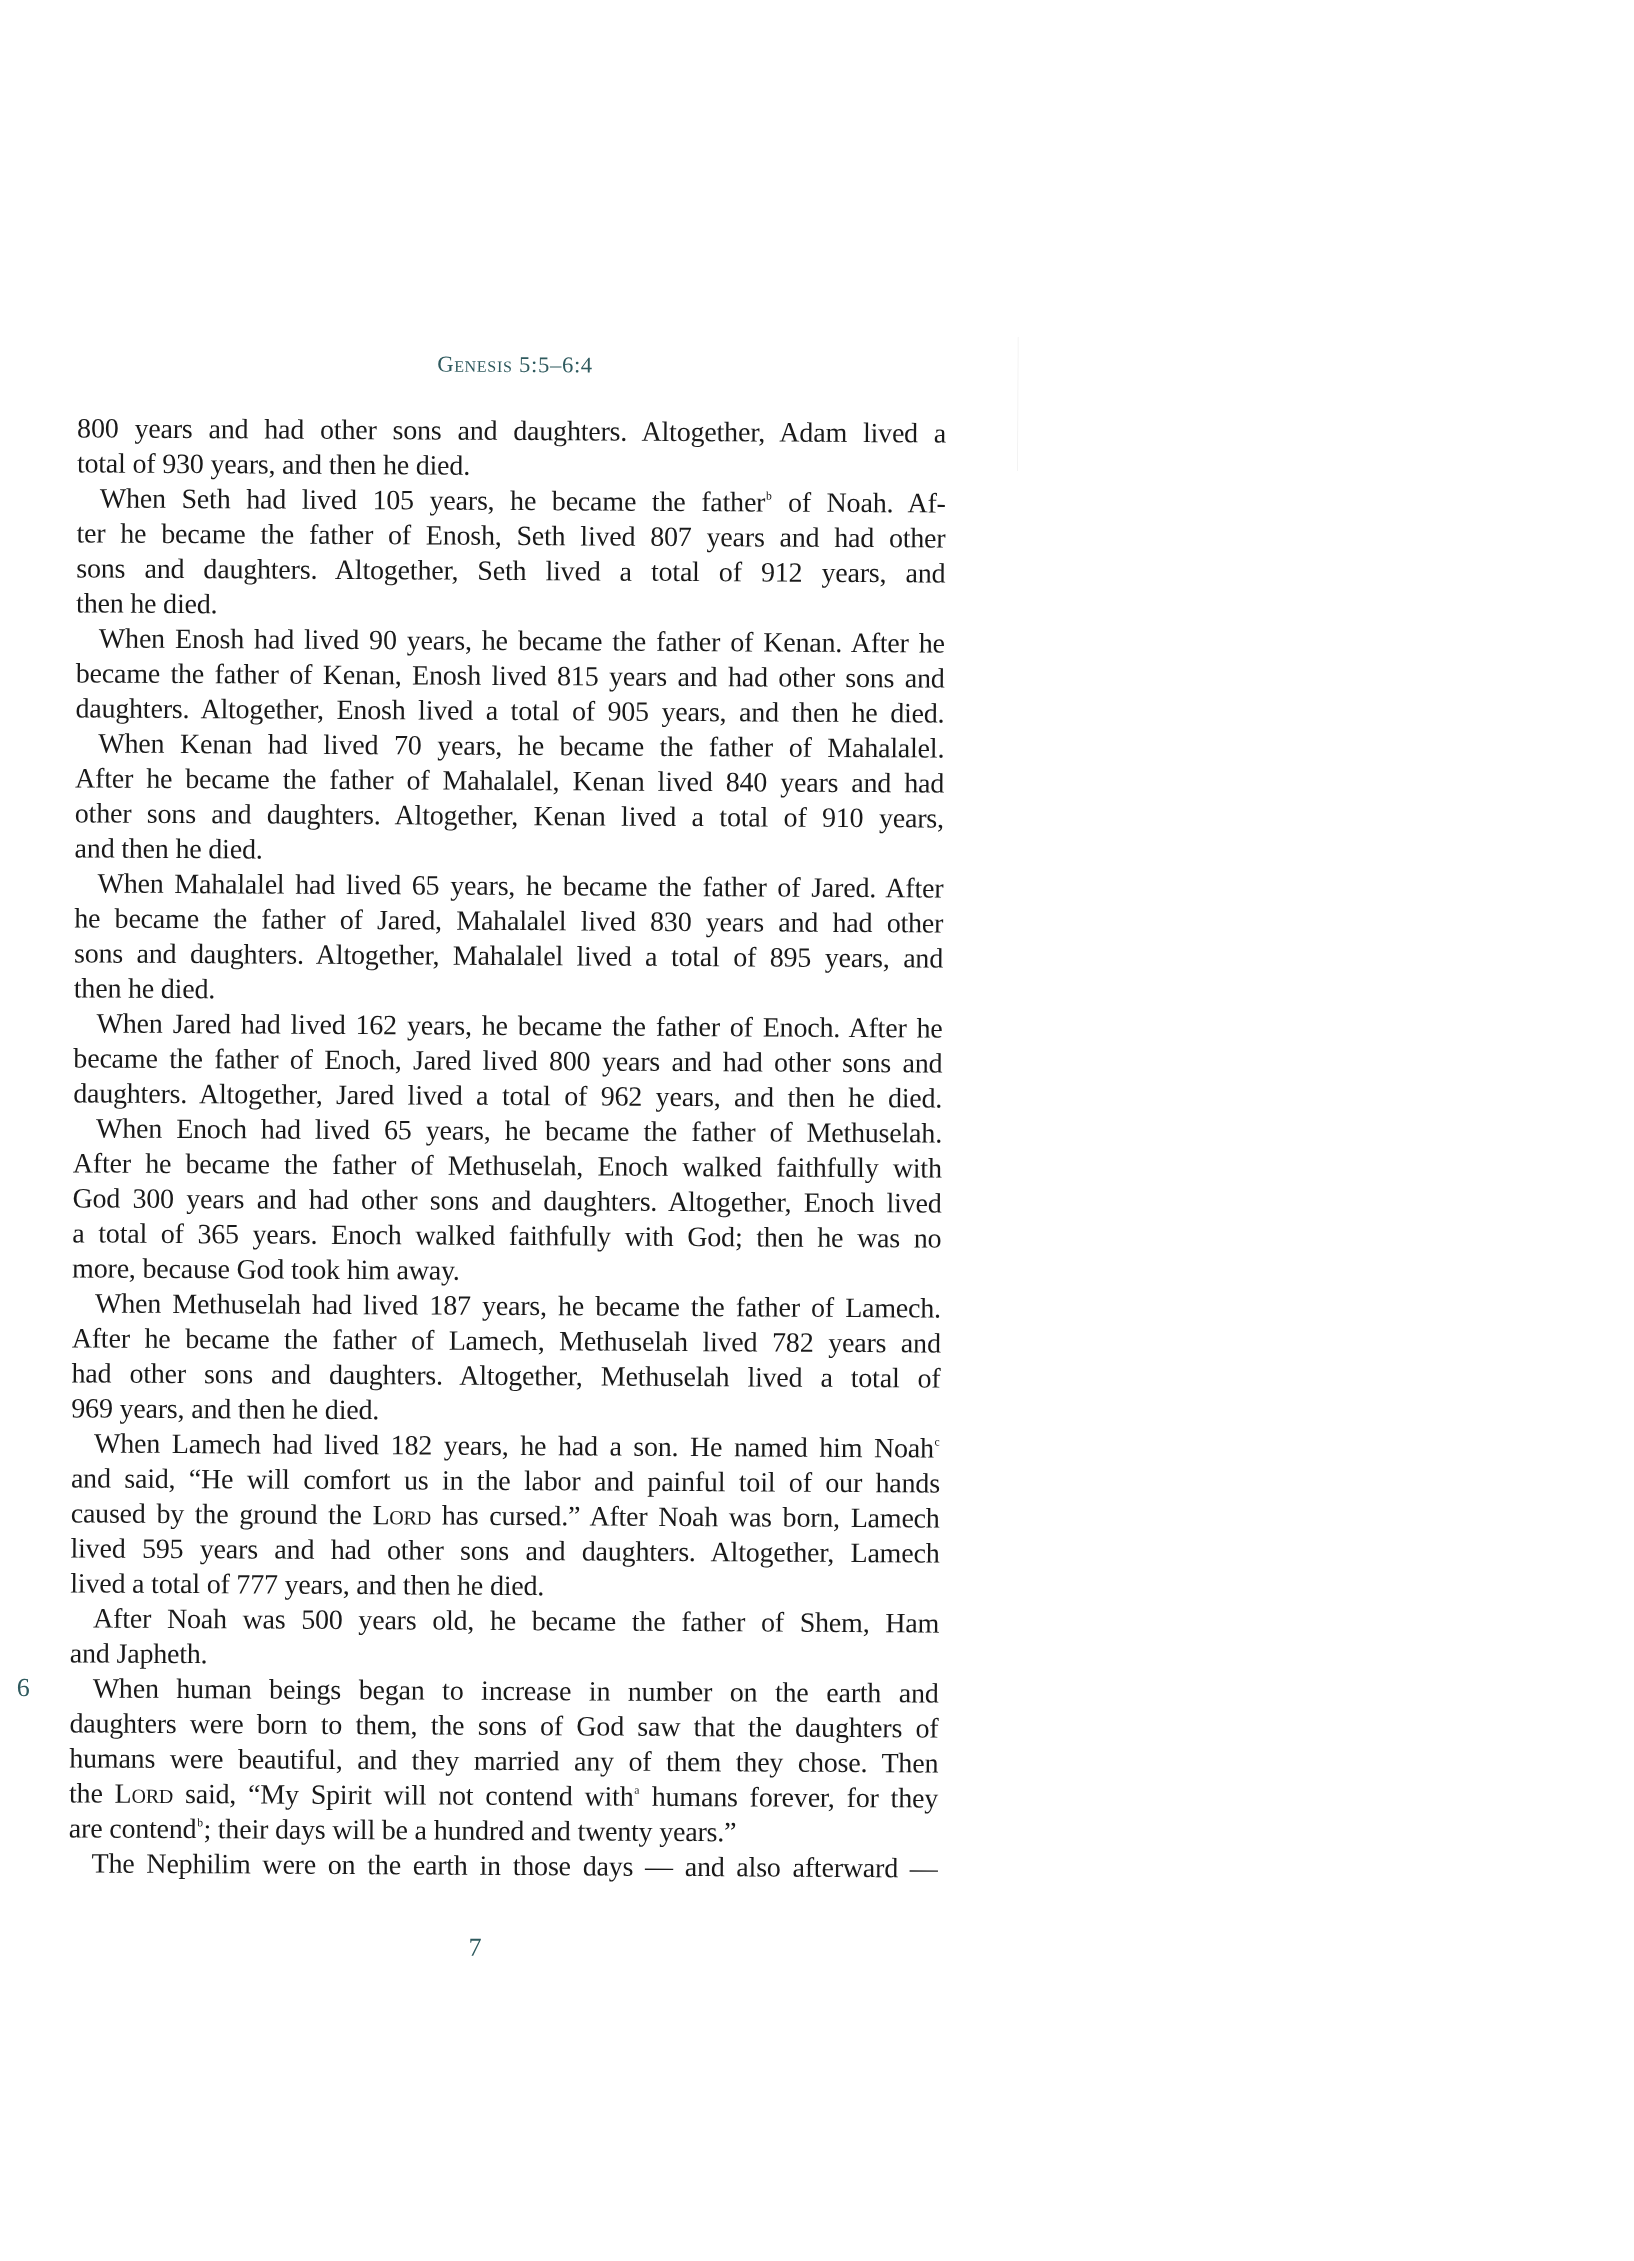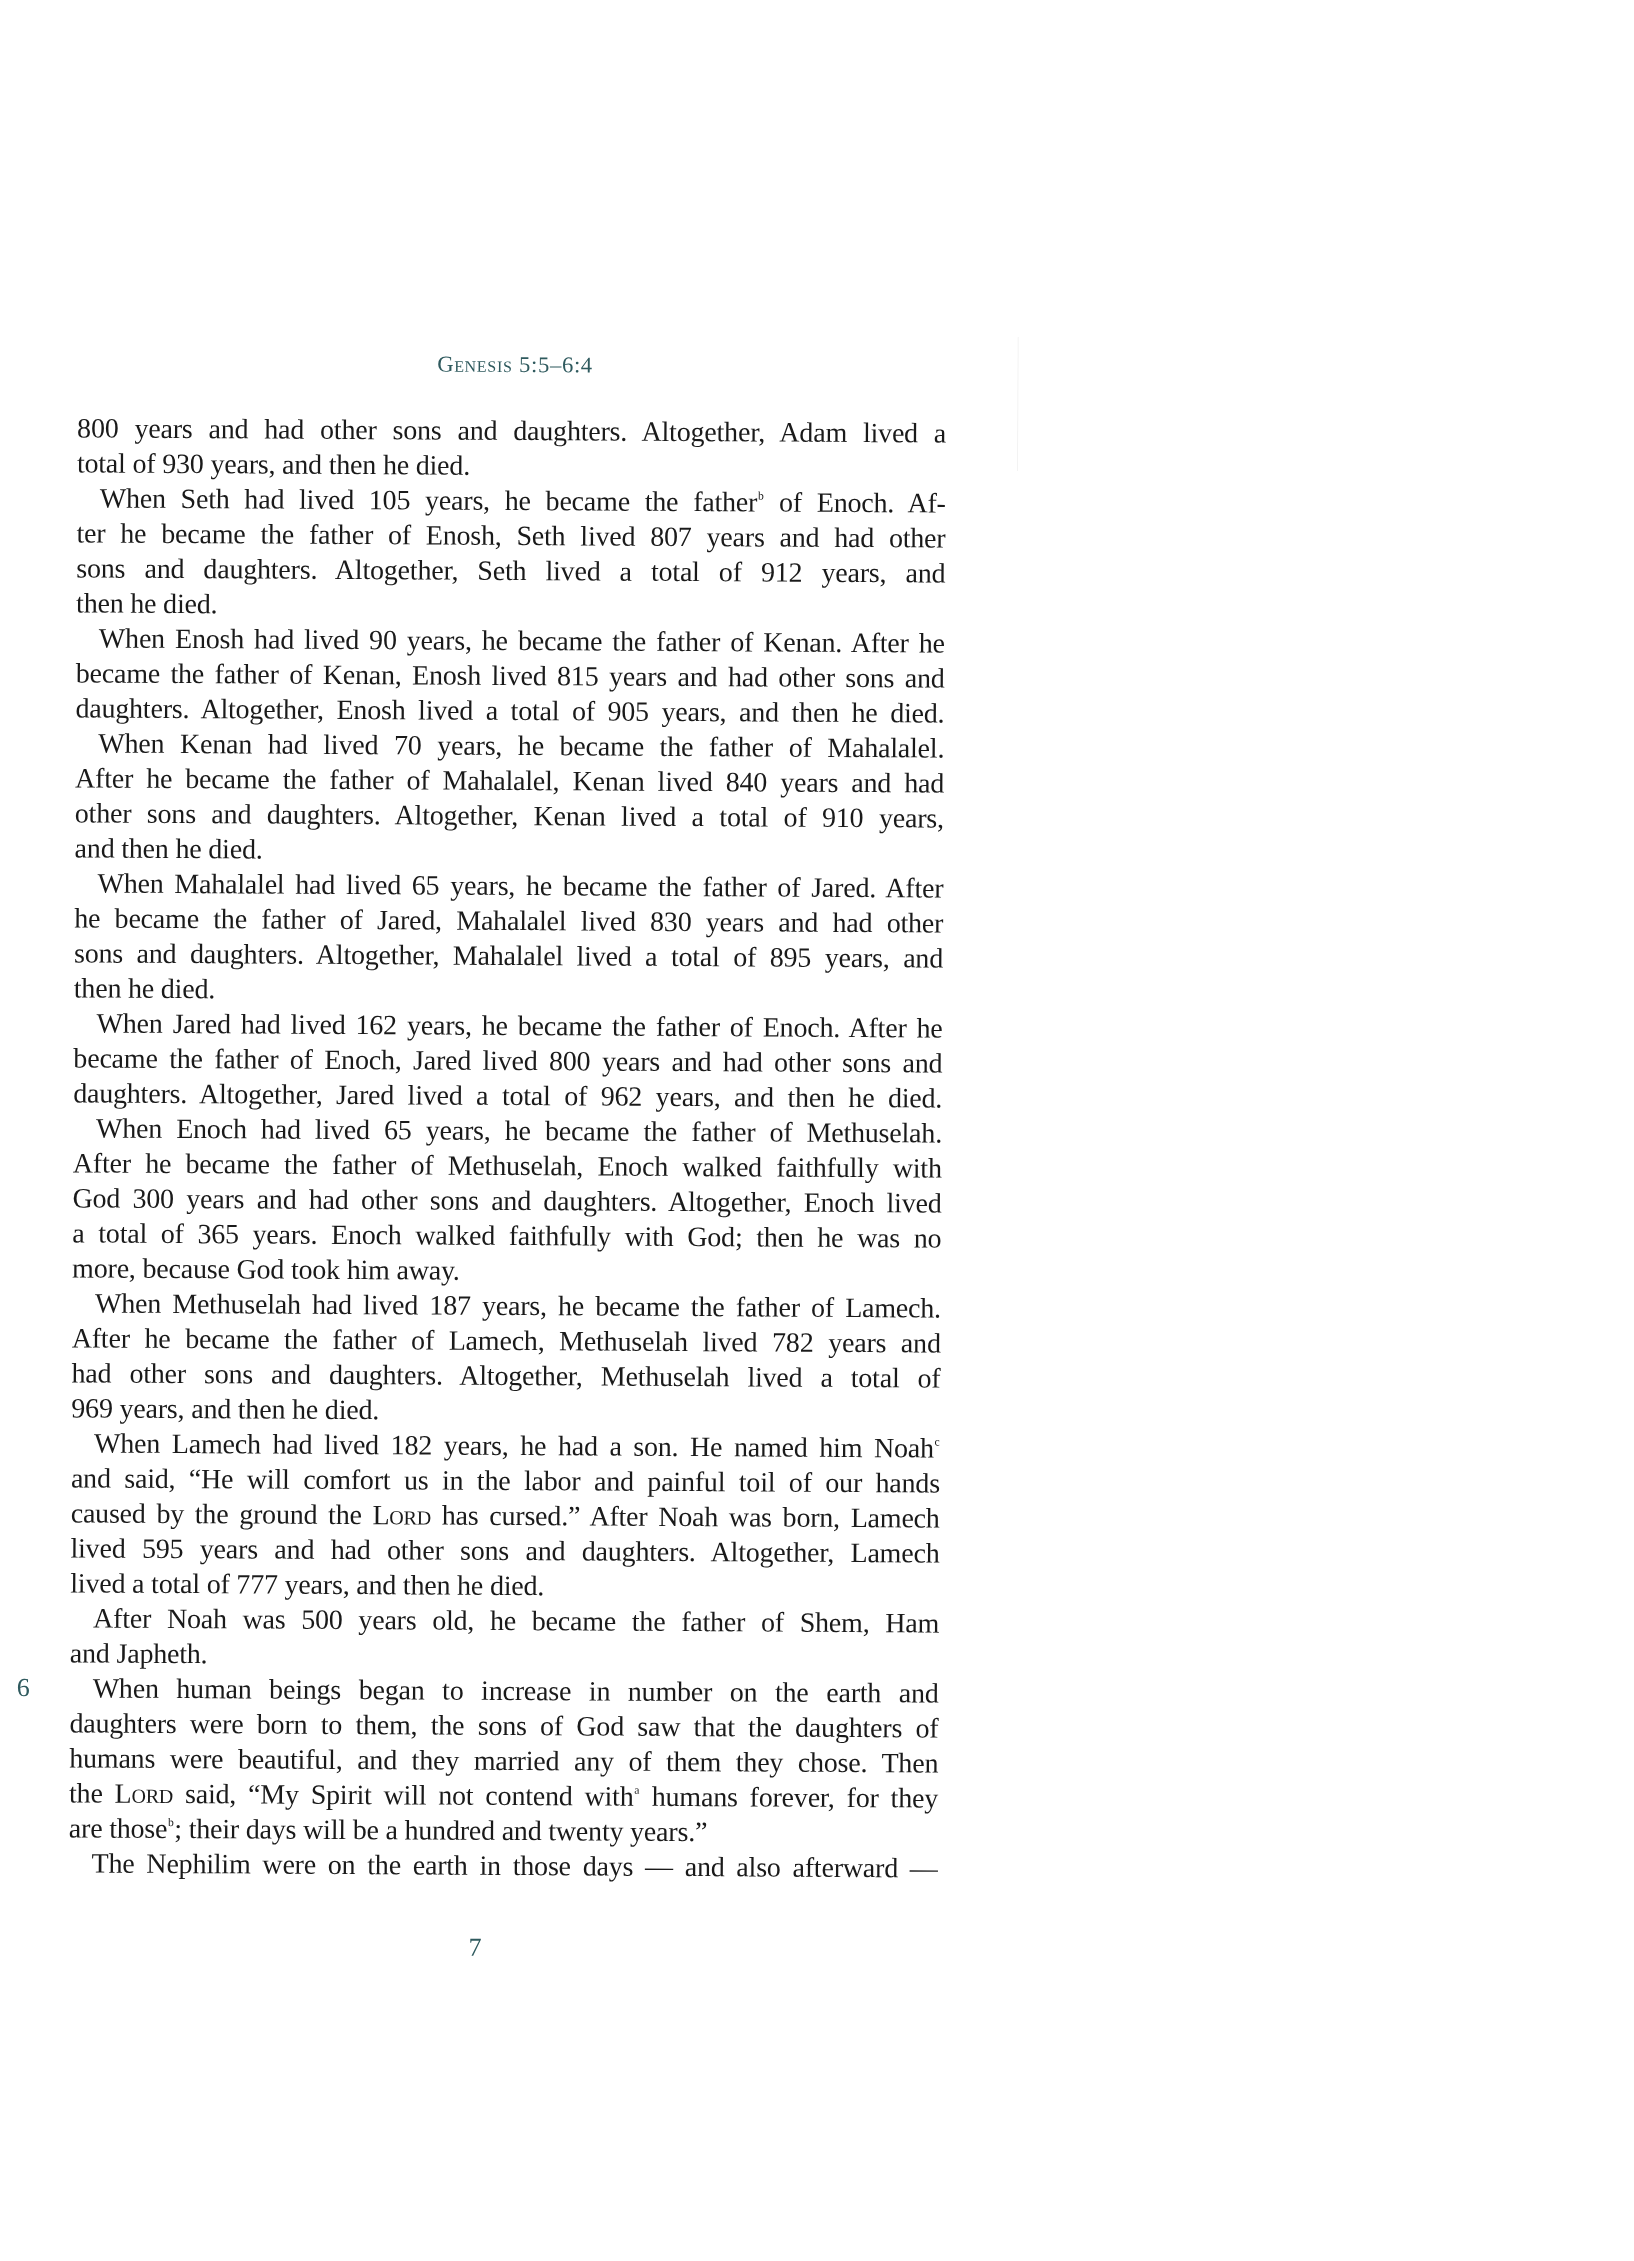--- a/index.html
+++ b/index.html
@@ -105,21 +105,21 @@
 
   <div class="scan-line"></div>
 
   <div class="running-head">Genesis 5:5–6:4</div>
 
   <div class="text-block">
 
     <span class="line">800 years and had other sons and daughters. Altogether, Adam lived a</span>
     <span class="line last">total of 930 years, and then he died.</span>
 
-    <span class="line indent"><span>When Seth had lived 105 years, he became the father</span><sup class="fn">b</sup> <span>of Enoch. Af-</span></span>
+    <span class="line indent"><span>When Seth had lived 105 years, he became the father</span><sup class="fn">b</sup> <span>of Noah. Af-</span></span>
     <span class="line">ter he became the father of Enosh, Seth lived 807 years and had other</span>
     <span class="line">sons and daughters. Altogether, Seth lived a total of 912 years, and</span>
     <span class="line last">then he died.</span>
 
     <span class="line indent">When Enosh had lived 90 years, he became the father of Kenan. After he</span>
     <span class="line">became the father of Kenan, Enosh lived 815 years and had other sons and</span>
     <span class="line">daughters. Altogether, Enosh lived a total of 905 years, and then he died.</span>
 
     <span class="line indent">When Kenan had lived 70 years, he became the father of Mahalalel.</span>
     <span class="line">After he became the father of Mahalalel, Kenan lived 840 years and had</span>
@@ -152,21 +152,21 @@
     <span class="line">lived 595 years and had other sons and daughters. Altogether, Lamech</span>
     <span class="line last">lived a total of 777 years, and then he died.</span>
 
     <span class="line indent">After Noah was 500 years old, he became the father of Shem, Ham</span>
     <span class="line last">and Japheth.</span>
 
     <span class="line indent" style="position:relative;"><span class="chapter-num">6</span><span>When human beings began to increase in number on the earth and</span></span>
     <span class="line">daughters were born to them, the sons of God saw that the daughters of</span>
     <span class="line">humans were beautiful, and they married any of them they chose. Then</span>
     <span class="line"><span>the</span> <span class="sc">Lord</span> <span>said, “My Spirit will not contend with</span><sup class="fn">a</sup> <span>humans forever, for they</span></span>
-    <span class="line last"><span>are those</span><sup class="fn">b</sup><span>; their days will be a hundred and twenty years.”</span></span>
+    <span class="line last"><span>are contend</span><sup class="fn">b</sup><span>; their days will be a hundred and twenty years.”</span></span>
 
     <span class="line indent">The Nephilim were on the earth in those days — and also afterward —</span>
 
   </div>
 
   <div class="page-number">7</div>
 
 </div>
 
 

